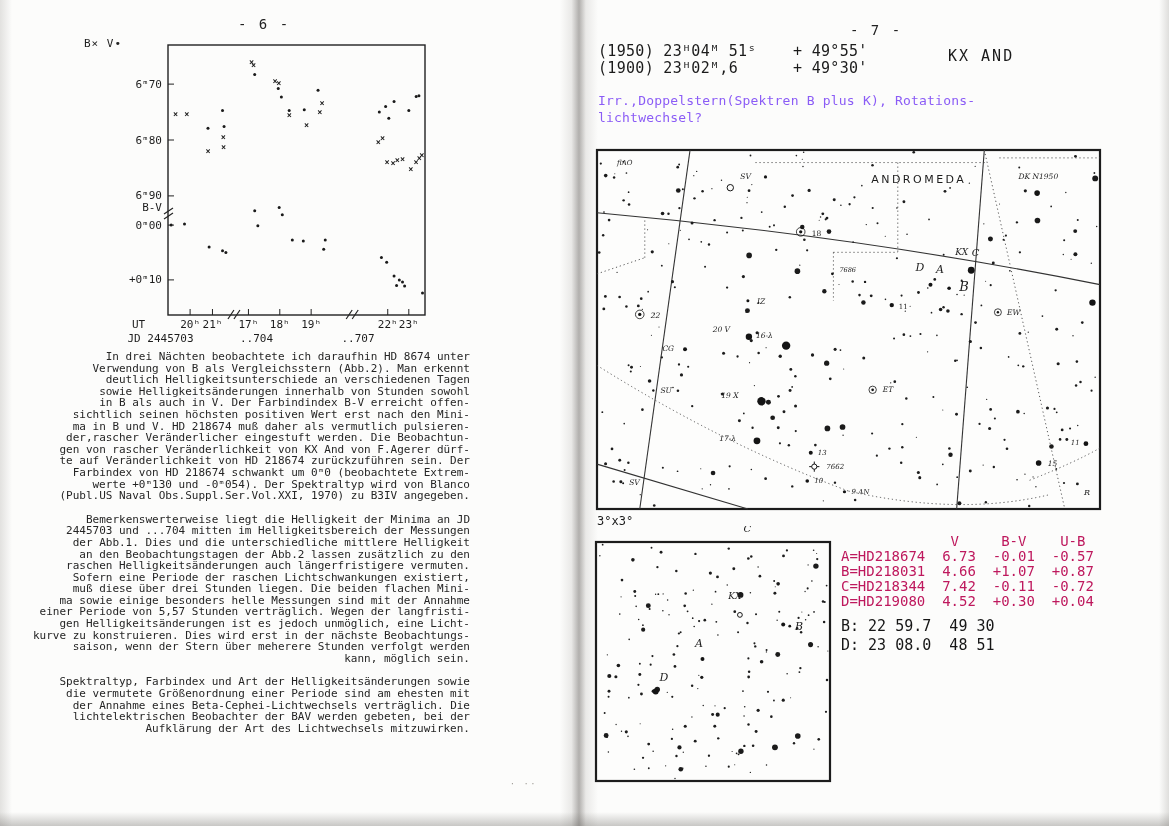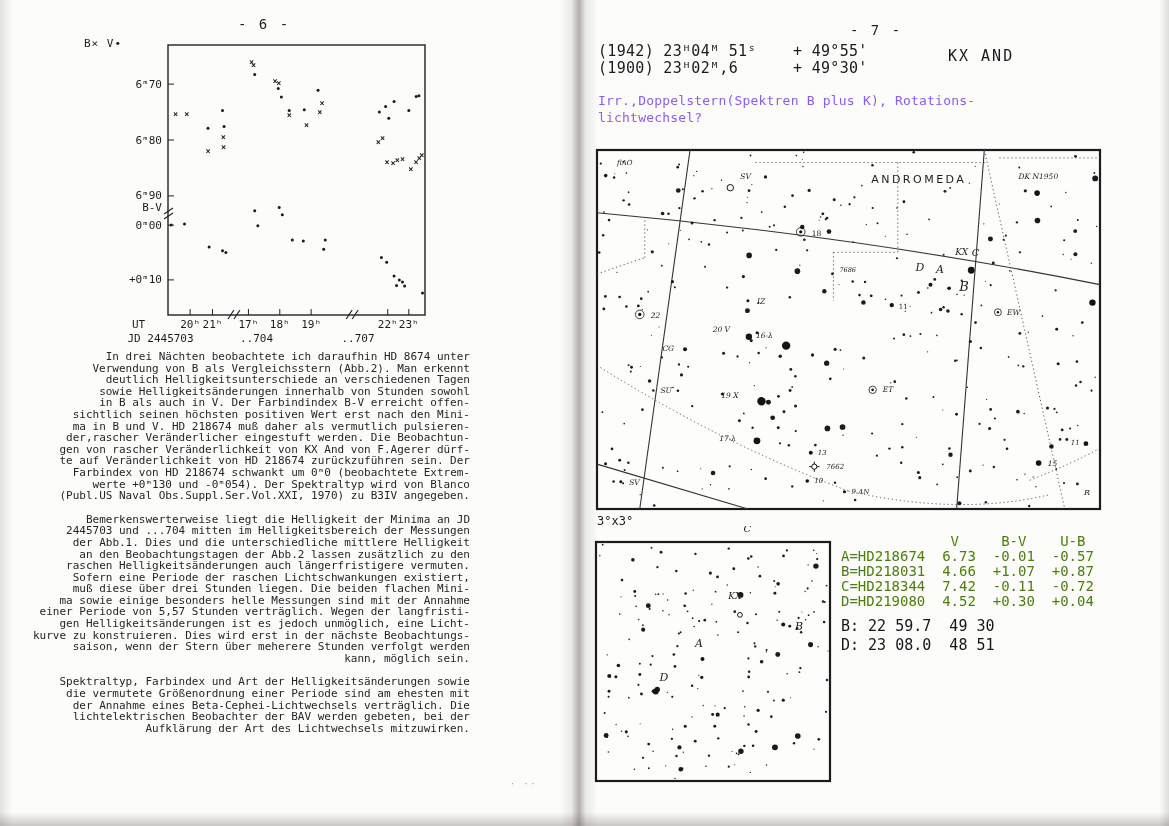--- a/index.html
+++ b/index.html
@@ -4,21 +4,21 @@
 <style>
   html,body{margin:0;padding:0;}
   body{width:1169px;height:826px;position:relative;background:#fcfcfb;overflow:hidden;
        font-family:"DejaVu Sans Mono","DejaVu Sans",monospace;color:#1d1d1d;}
   .abs{position:absolute;}
   .page-num{font-size:14px;letter-spacing:2px;color:#222;}
   .body-text{font-size:11px;line-height:11.6px;white-space:pre;color:#252525;}
   .para{margin:0 0 12px 0;}
   .hdr{font-size:15px;letter-spacing:.3px;color:#1b1b1b;white-space:pre;}
   .desc{font-size:13px;letter-spacing:.2px;color:#8b5cf6;white-space:pre;}
-  .tbl{font-size:14px;line-height:15px;white-space:pre;color:#4d7c0f;}
+  .tbl{font-size:14px;line-height:15px;white-space:pre;color:#be185d;}
   .crd{font-size:15px;line-height:18.5px;white-space:pre;color:#161616;}
   .scale-lab{font-size:12px;color:#1a1a1a;}
   .legend{font-size:11px;color:#222;letter-spacing:1px;}
   svg text{fill:#1c1c1c;}
   .gutter{left:560px;top:0;width:38px;height:826px;pointer-events:none;
     background:linear-gradient(90deg,rgba(70,65,58,0) 0%,rgba(70,65,58,.10) 30%,rgba(55,50,45,.38) 50%,rgba(70,65,58,.10) 68%,rgba(70,65,58,0) 100%);}
   .left-edge{left:0;top:0;width:12px;height:826px;pointer-events:none;
     background:linear-gradient(90deg,rgba(90,86,80,.16),rgba(90,86,80,0));}
   .right-edge{right:0;top:0;width:10px;height:826px;pointer-events:none;
     background:linear-gradient(270deg,rgba(90,86,80,.18),rgba(90,86,80,0));}
@@ -161,21 +161,21 @@
 kann, möglich sein.</div><div class="para">Spektraltyp, Farbindex und Art der Helligkeitsänderungen sowie
 die vermutete Größenordnung einer Periode sind am ehesten mit
 der Annahme eines Beta-Cephei-Lichtwechsels verträglich. Die
 lichtelektrischen Beobachter der BAV werden gebeten, bei der
 Aufklärung der Art des Lichtwechsels mitzuwirken.</div></div>
 
   <div class="abs smudge" style="left:510px;top:780px;">· ··</div>
 
   <div class="abs page-num" style="left:850px;top:22px;">- 7 -</div>
 
-  <div class="abs hdr" style="left:598px;top:42px;">(1942) 23ᴴ04ᴹ 51ˢ</div>
+  <div class="abs hdr" style="left:598px;top:42px;">(1950) 23ᴴ04ᴹ 51ˢ</div>
   <div class="abs hdr" style="left:793px;top:42px;">+ 49°55'</div>
   <div class="abs hdr" style="left:948px;top:47px;letter-spacing:2px;">KX AND</div>
   <div class="abs hdr" style="left:598px;top:59px;text-align:center;">(1900) 23ᴴ02ᴹ,6</div>
   <div class="abs hdr" style="left:793px;top:59px;">+ 49°30'</div>
 
   <div class="abs desc" style="left:598px;top:93px;">Irr.,Doppelstern(Spektren B plus K), Rotations-</div>
   <div class="abs desc" style="left:598px;top:110px;">lichtwechsel?</div>
 
   <svg id="bigchart" class="abs" style="left:595px;top:148px;" width="508" height="364">
       <rect x="2" y="2" width="503" height="359" fill="#fdfdfc" stroke="#1c1c1c" stroke-width="2.2"></rect>

